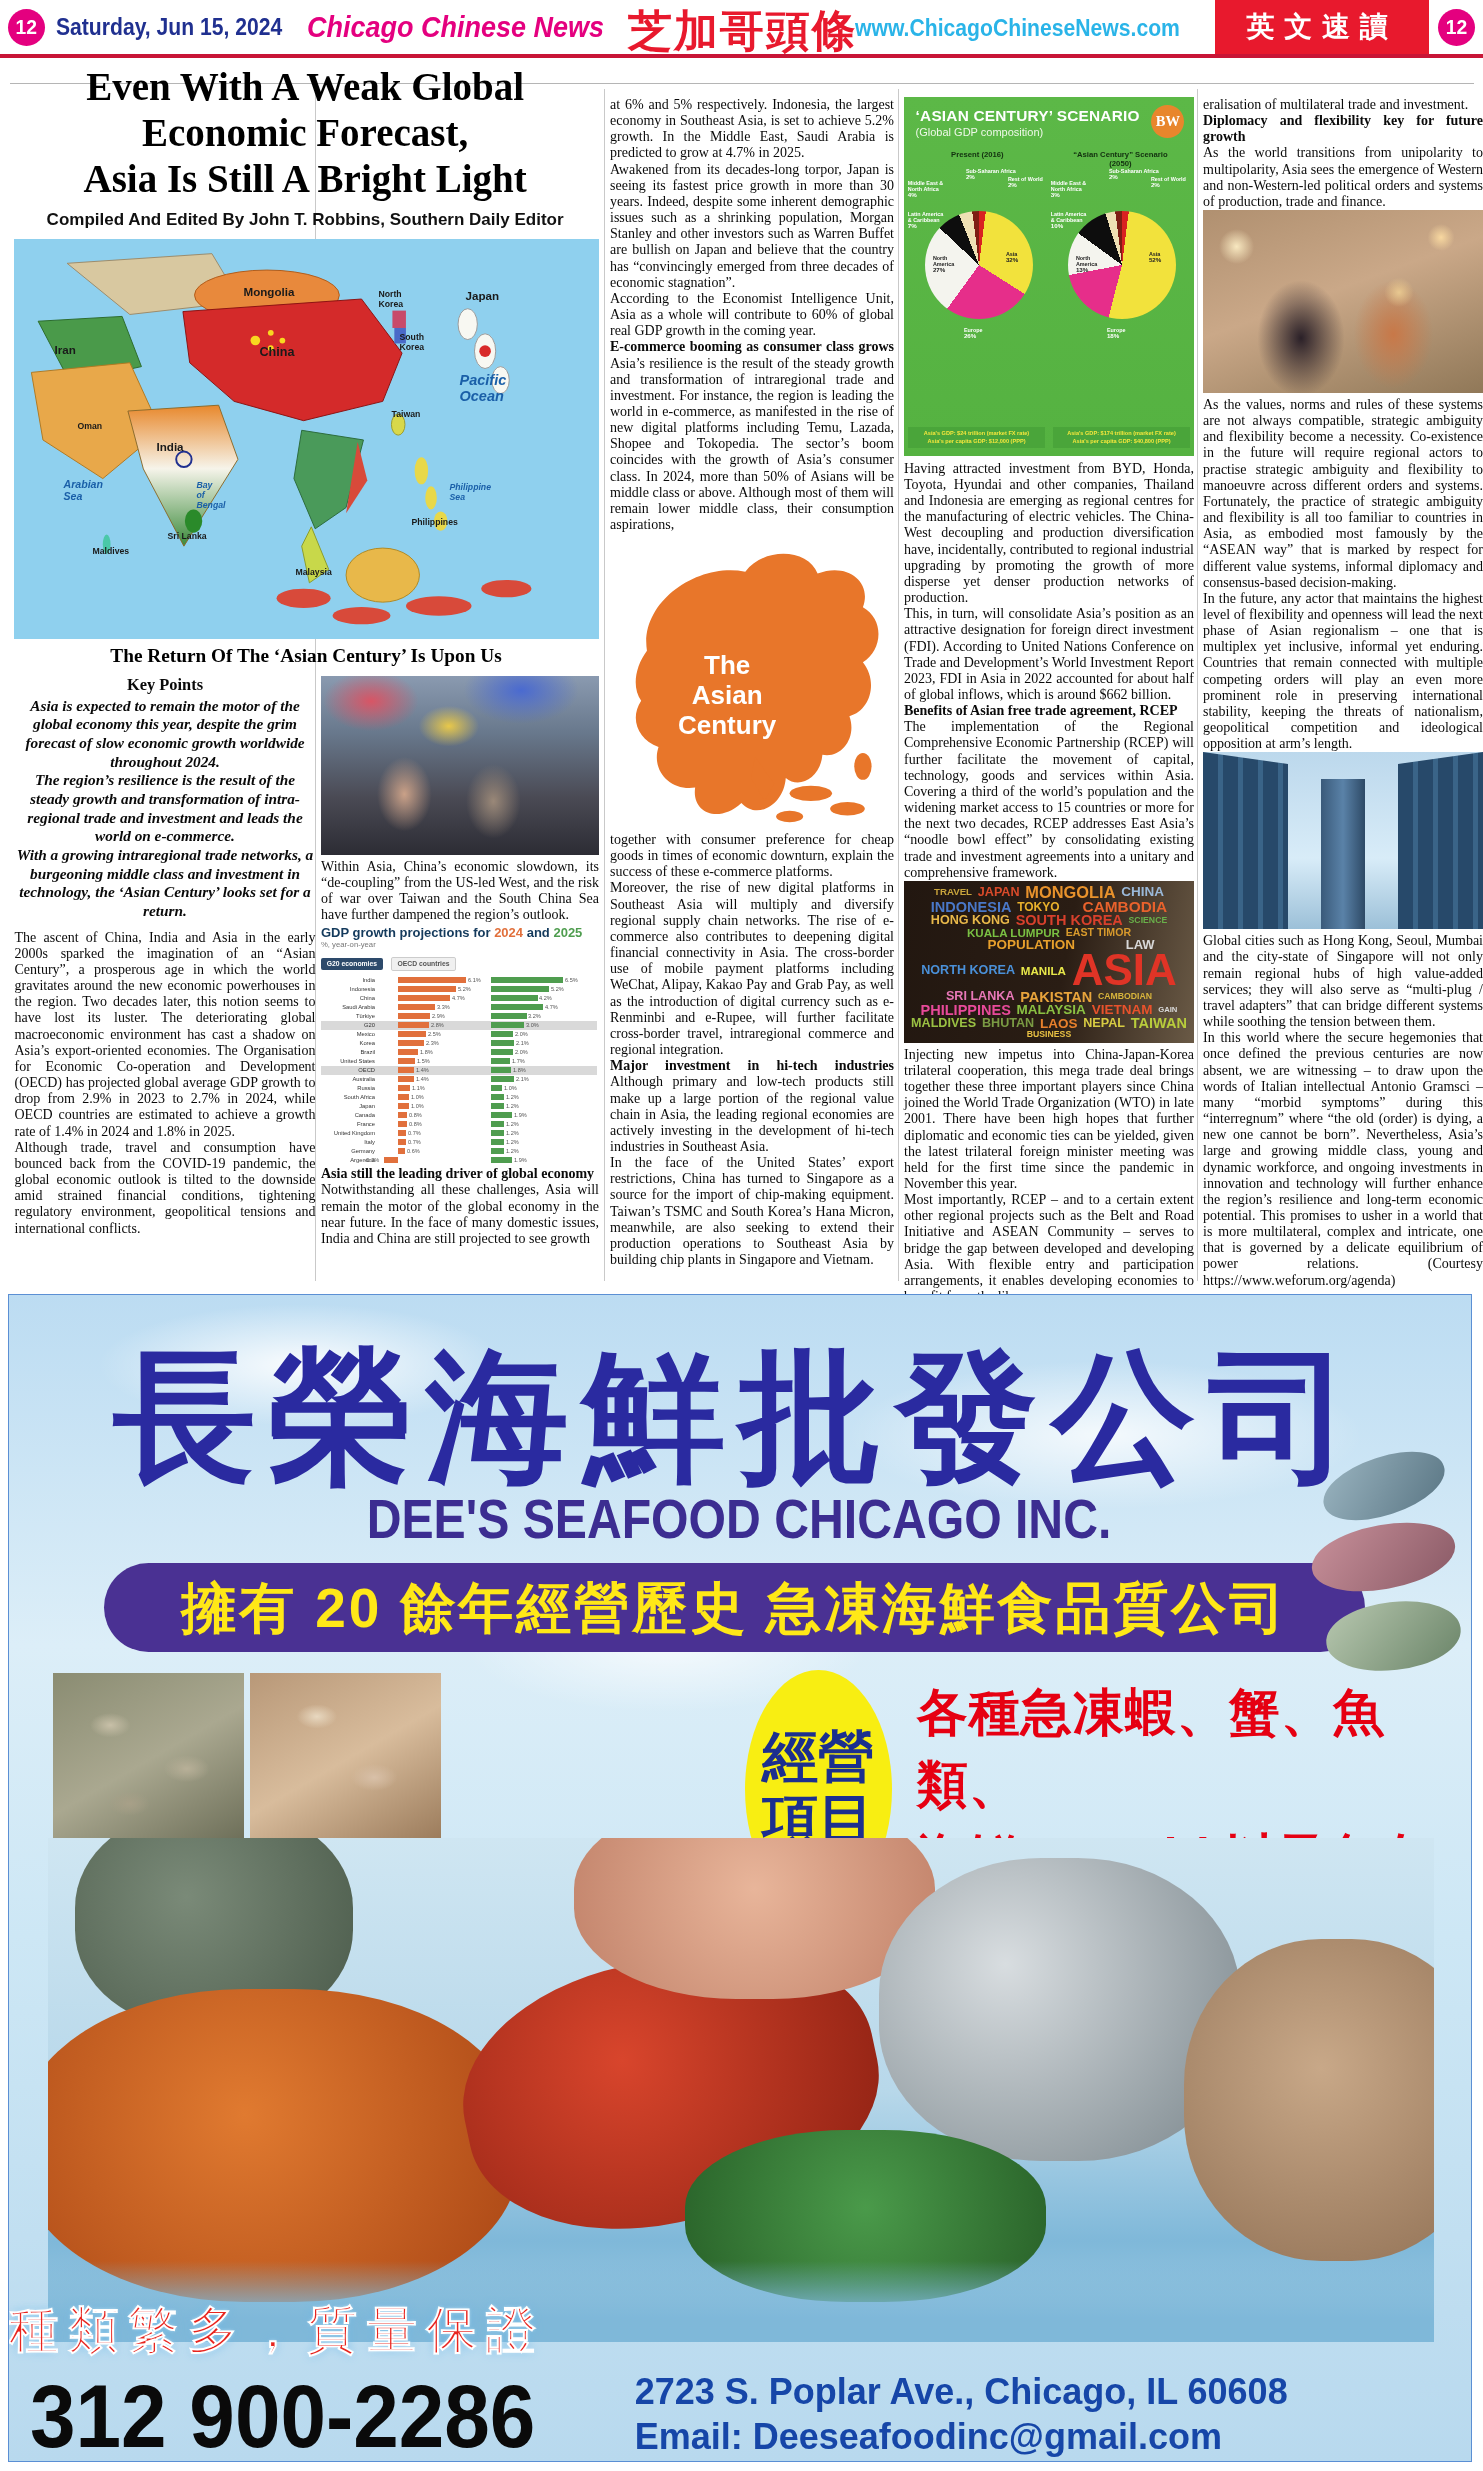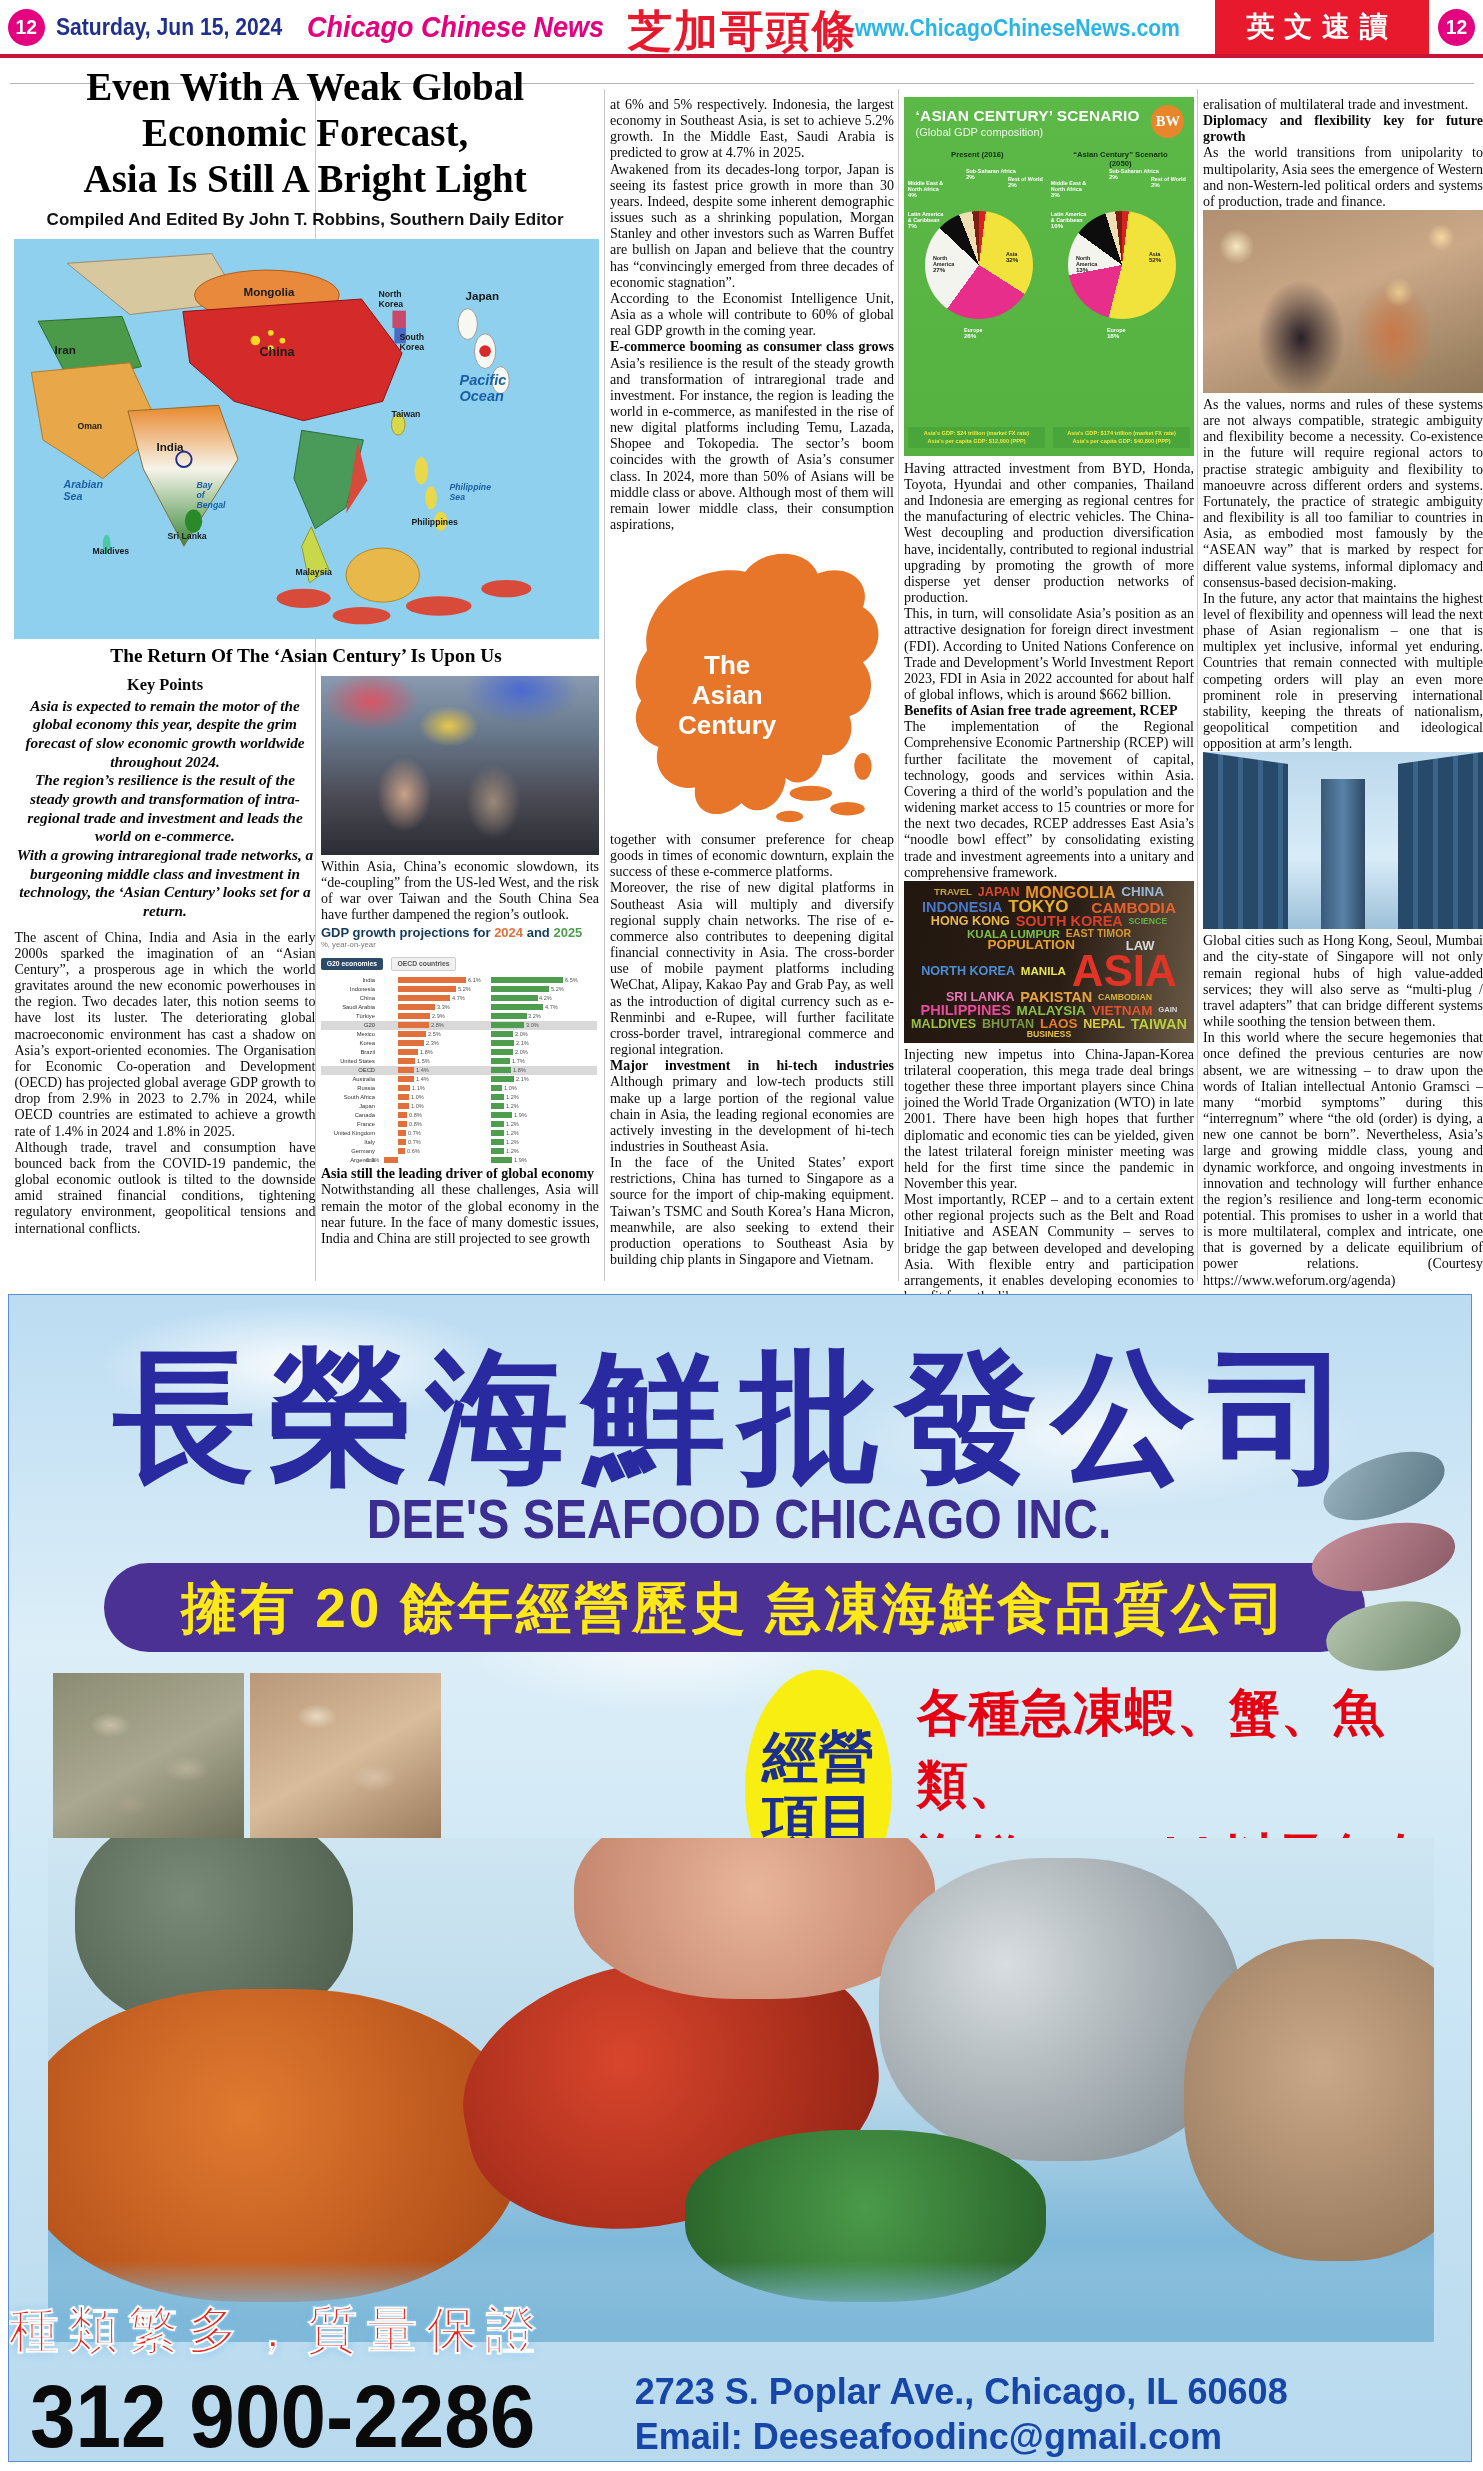--- a/index.html
+++ b/index.html
@@ -571,21 +571,21 @@
     <p>Having attracted investment from BYD, Honda, Toyota, Hyundai and other companies, Thailand and Indonesia are emerging as regional centres for the manufacturing of electric vehicles. The China-West decoupling and production diversification have, incidentally, contributed to regional industrial upgrading by promoting the growth of more disperse yet denser production networks of production.</p>
     <p>This, in turn, will consolidate Asia’s position as an attractive designation for foreign direct investment (FDI). According to United Nations Conference on Trade and Development’s World Investment Report 2023, FDI in Asia in 2022 accounted for about half of global inflows, which is around $662 billion.</p>
     <p class="subhead">Benefits of Asian free trade agreement, RCEP</p>
     <p>The implementation of the Regional Comprehensive Economic Partnership (RCEP) will further facilitate the movement of capital, technology, goods and services within Asia. Covering a third of the world’s population and the widening market access to 15 countries or more for the next two decades, RCEP addresses East Asia’s “noodle bowl effect” by consolidating existing trade and investment agreements into a unitary and comprehensive framework.</p>
     <div class="fig wcloud" id="wcloud">
         <span style="font-size: 9.7px; color: rgb(200, 164, 60);">TRAVEL</span>
         <span style="font-size: 12.6px; color: rgb(216, 74, 42);">JAPAN</span>
         <span style="font-size: 16.4px; color: rgb(232, 146, 44);">MONGOLIA</span>
         <span style="font-size: 13.5px; color: rgb(154, 184, 216);">CHINA</span>
         <span style="font-size: 14.5px; color: rgb(74, 120, 200);">INDONESIA</span>
-        <span style="font-size: 17px; color: rgb(232, 176, 44);">TOKYO</span>
+        <span style="font-size: 12px; color: rgb(232, 176, 44);">TOKYO</span>
         <span style="font-size: 15.4px; color: rgb(232, 98, 44); margin-left: 20px;">CAMBODIA</span>
         <span style="font-size: 12.6px; color: rgb(232, 184, 74);">HONG KONG</span>
         <span style="font-size: 14.5px; color: rgb(216, 64, 44);">SOUTH KOREA</span>
         <span style="font-size: 8.7px; color: rgb(106, 176, 74);">SCIENCE</span>
         <span style="font-size: 11.6px; color: rgb(122, 192, 67);">KUALA LUMPUR</span>
         <span style="font-size: 10.6px; color: rgb(216, 154, 44);">EAST TIMOR</span>
         <span style="font-size: 13.5px; color: rgb(232, 160, 44); padding-left: 44px;">POPULATION</span>
         <span style="font-size: 13px; color: rgb(216, 216, 216); padding-left: 45px;">LAW</span>
         <span style="font-size: 12.6px; color: rgb(74, 144, 216);">NORTH KOREA</span>
         <span style="font-size: 11.6px; color: rgb(232, 232, 74);">MANILA</span>

